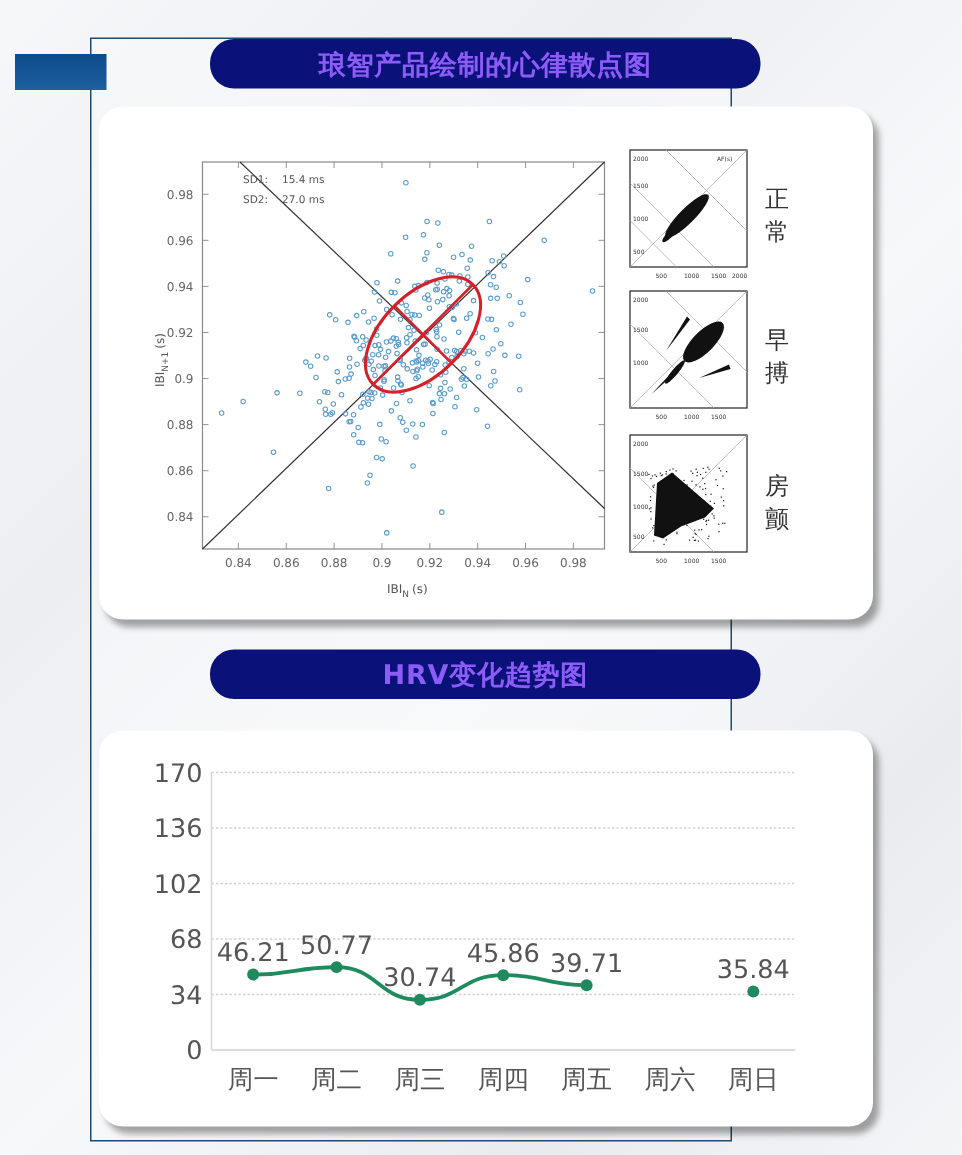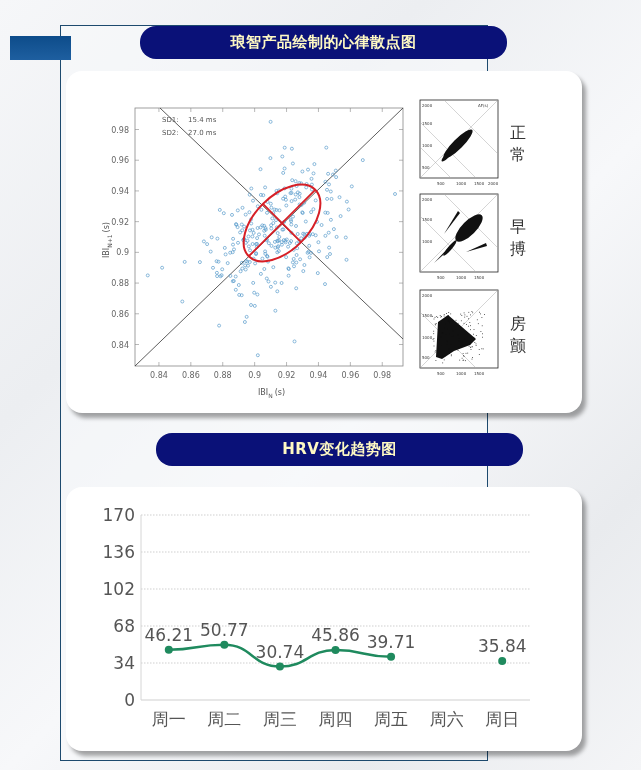--- a/index.html
+++ b/index.html
@@ -14,26 +14,26 @@
     border: 1px solid #1d4a6e;
     background: rgba(248,249,251,0.55);
   }
   .corner-tab {
     position: absolute; left: 10px; top: 36px; width: 61px; height: 24px;
     background: linear-gradient(180deg, #0d4c8a 0%, #1e5fa0 100%);
   }
   .section-pill {
     position: absolute; height: 33px; border-radius: 16px;
     background: #0a1178;
-    color: #fef9c3; font-weight: bold; font-size: 15px;
+    color: #8b5cf6; font-weight: bold; font-size: 18px;
     display: flex; align-items: center; justify-content: center;
     letter-spacing: 0.5px;
   }
   .pill-1 { left: 140px; top: 26px; width: 367px; }
-  .pill-2 { left: 156px; top: 433px; width: 367px; }
+  .pill-2 { left: 140px; top: 433px; width: 367px; }
   .card {
     position: absolute; background: #ffffff; border-radius: 16px;
     box-shadow: 4px 5px 4px rgba(0,0,0,0.35);
   }
   .card-1 { left: 66px; top: 71px; width: 516px; height: 342px; }
   .card-2 { left: 66px; top: 487px; width: 516px; height: 264px; }
 
   .poincare { position: absolute; left: 100px; top: 98px; }
   .thumb { position: absolute; }
   .thumb-label {

